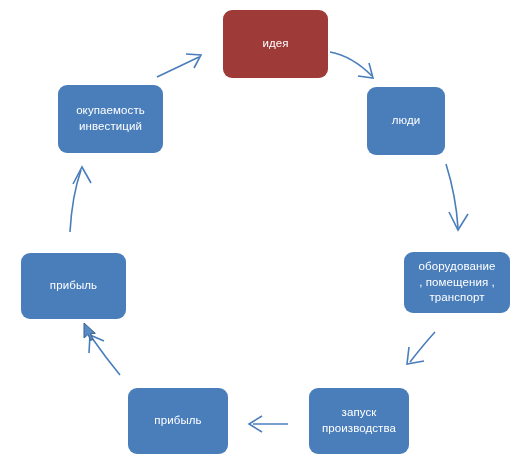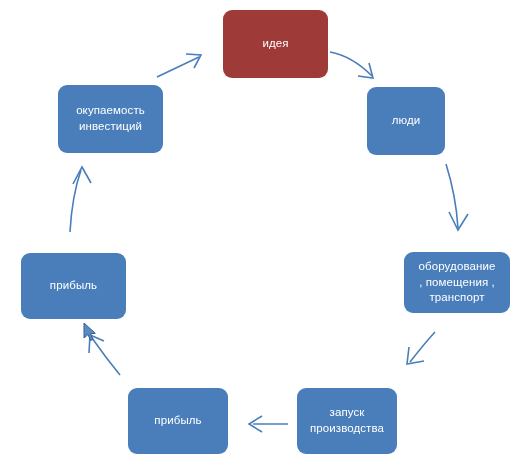--- a/index.html
+++ b/index.html
@@ -115,21 +115,21 @@
   <div class="node blue" style="left:367px; top:87px; width:78px; height:68px;">
     <span class="node-label">люди</span>
   </div>
 
   <div class="node blue" style="left:404px; top:252px; width:106px; height:61px;">
     <span class="node-label">оборудование
 , помещения ,
 транспорт</span>
   </div>
 
-  <div class="node blue" style="left:297px; top:388px; width:100px; height:66px;">
+  <div class="node blue" style="left:309px; top:388px; width:100px; height:66px;">
     <span class="node-label">запуск
 производства</span>
   </div>
 
   <div class="node blue" style="left:128px; top:388px; width:100px; height:66px;">
     <span class="node-label">прибыль</span>
   </div>
 
   <div class="node blue" style="left:21px; top:253px; width:105px; height:66px;">
     <span class="node-label">прибыль</span>

